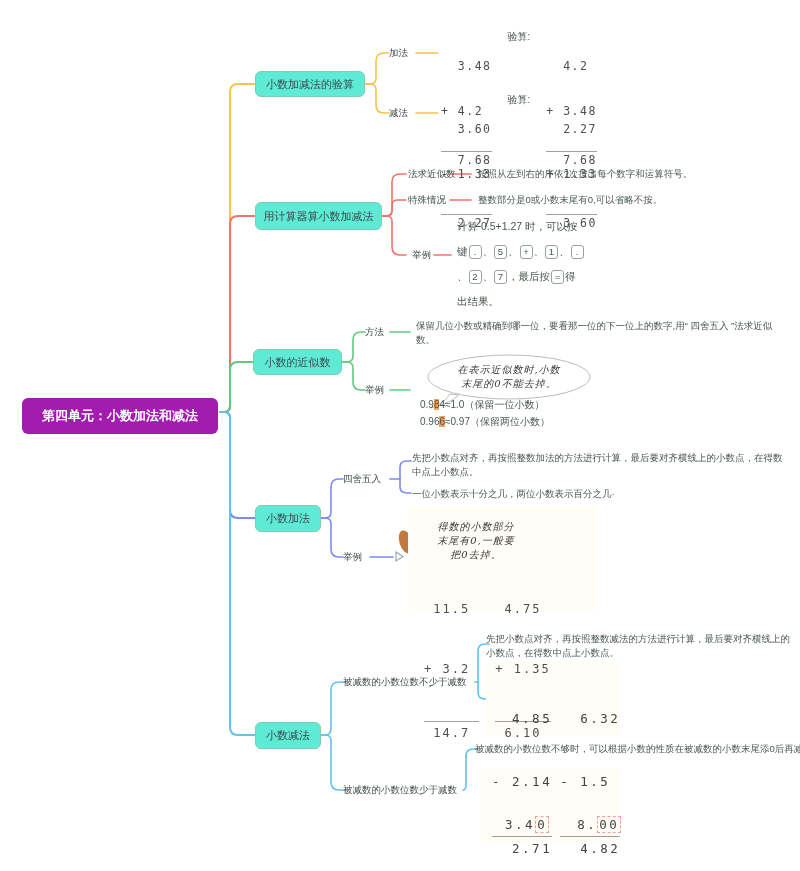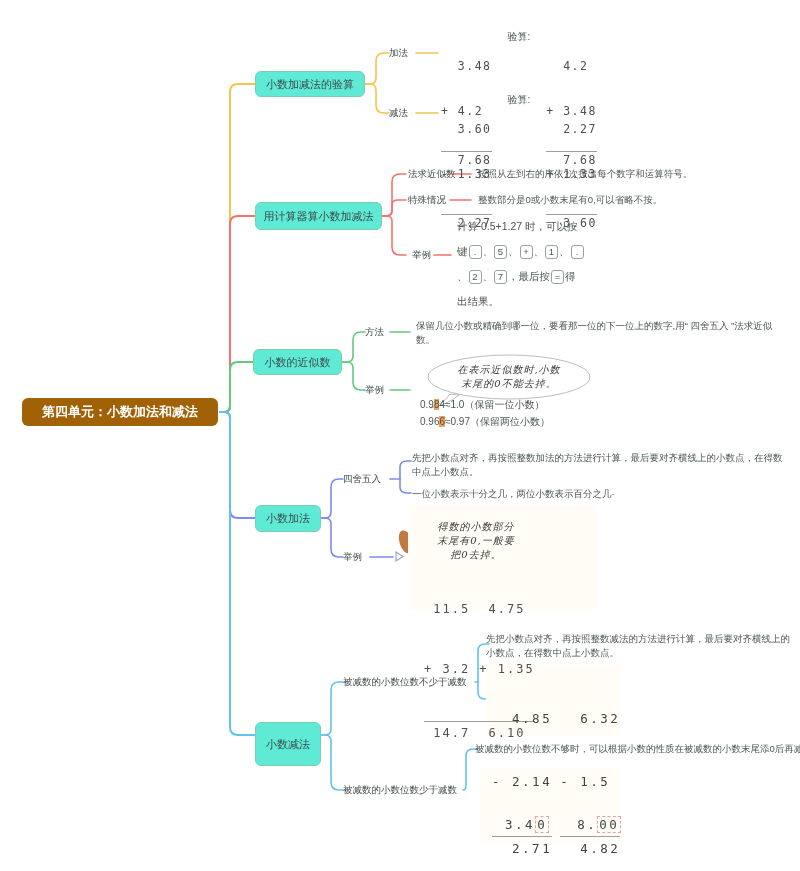--- a/index.html
+++ b/index.html
@@ -3,22 +3,22 @@
 <meta charset="utf-8">
 <style>
   html,body{margin:0;padding:0;background:#fff;}
   #stage{position:relative;width:800px;height:871px;background:#ffffff;overflow:hidden;
          font-family:"Liberation Sans",sans-serif;}
   #wires{position:absolute;left:0;top:0;z-index:0;pointer-events:none;}
 
   .node{position:absolute;z-index:2;box-sizing:border-box;background:#5eead4;
         border:1.3px solid #7ecfa7;border-radius:6px;color:#3b4a52;font-size:11px;
         display:flex;align-items:center;justify-content:center;white-space:nowrap;overflow:hidden;}
-  .root{position:absolute;z-index:2;box-sizing:border-box;height:28px;width:196px;
-        background:#a16207;border-radius:6px;color:#fff;font-weight:bold;font-size:13px;
+  .root{position:absolute;z-index:2;box-sizing:border-box;height:36px;width:196px;
+        background:#a21caf;border-radius:6px;color:#fff;font-weight:bold;font-size:13px;
         display:flex;align-items:center;justify-content:center;white-space:nowrap;}
   .sublabel{position:absolute;z-index:2;font-size:9.5px;color:#3d4b46;white-space:nowrap;}
   .ctext{position:absolute;z-index:2;font-size:9.5px;color:#4b574f;line-height:14px;}
   .nowrap{white-space:nowrap;}
 
   .calc-pair{position:absolute;z-index:2;display:flex;align-items:flex-start;}
   .calc{font-family:"DejaVu Sans Mono",monospace;color:#4f4f4f;white-space:pre;}
   .calc .res{border-top:1.4px solid #9e9e9e;margin-top:2px;padding-top:1px;}
   .calc-sm{font-size:11.5px;line-height:15px;letter-spacing:1.5px;}
   .calc-md{font-size:12px;line-height:20px;letter-spacing:2px;}
@@ -121,21 +121,21 @@
   <div class="photo" style="left:408px;top:506px;width:190px;height:104px;"></div>
   <div class="photo" style="left:486px;top:662px;width:134px;height:74px;"></div>
   <div class="photo" style="left:480px;top:768px;width:140px;height:74px;"></div>
 
   <div class="root" style="left:22px;top:398px;">第四单元：小数加法和减法</div>
 
   <div class="node" style="left:255px;top:71px;width:110px;height:26px;">小数加减法的验算</div>
   <div class="node" style="left:255px;top:202px;width:127px;height:28px;">用计算器算小数加减法</div>
   <div class="node" style="left:253px;top:349px;width:89px;height:26px;">小数的近似数</div>
   <div class="node" style="left:255px;top:505px;width:66px;height:27px;">小数加法</div>
-  <div class="node" style="left:255px;top:722px;width:66px;height:44px;">小数减法</div>
+  <div class="node" style="left:255px;top:722px;width:66px;height:27px;">小数减法</div>
 
   <div class="sublabel" style="left:389px;top:47px;">加法</div>
   <div class="sublabel" style="left:389px;top:107px;">减法</div>
 
   <div class="calc-pair" style="left:441px;top:29px;">
     <div class="calc calc-sm">
       <div>  3.48</div>
       <div>+ 4.2</div>
       <div class="res">  7.68</div>
     </div>
@@ -194,21 +194,21 @@
   <div class="ctext nowrap" style="left:412px;top:487px;">一位小数表示十分之几，两位小数表示百分之几·</div>
 
   <div class="sublabel" style="left:343px;top:551px;">举例</div>
 
   <div class="bubble-text" style="left:437px;top:520px;width:78px;text-align:center;">
     <div>得数的小数部分</div>
     <div>末尾有0,一般要</div>
     <div>把0去掉。</div>
   </div>
 
-  <div class="calc-pair" style="left:424px;top:559px;gap:0;">
+  <div class="calc-pair" style="left:424px;top:559px;gap:16px;">
     <div class="calc calc-md">
       <div> 11.5</div>
       <div>+ 3.2</div>
       <div class="res"> 14.7</div>
     </div>
     <div class="calc calc-md">
       <div> 4.75</div>
       <div>+ 1.35</div>
       <div class="res"> 6.10</div>
     </div>

